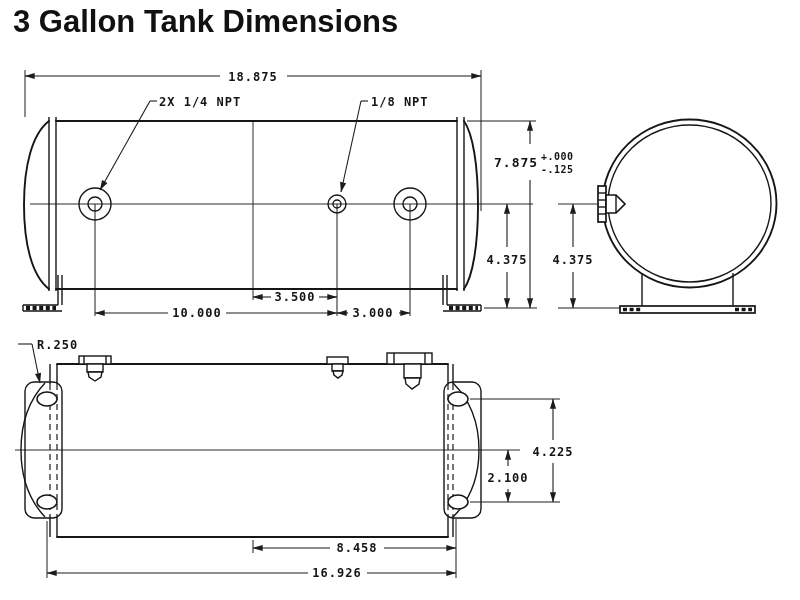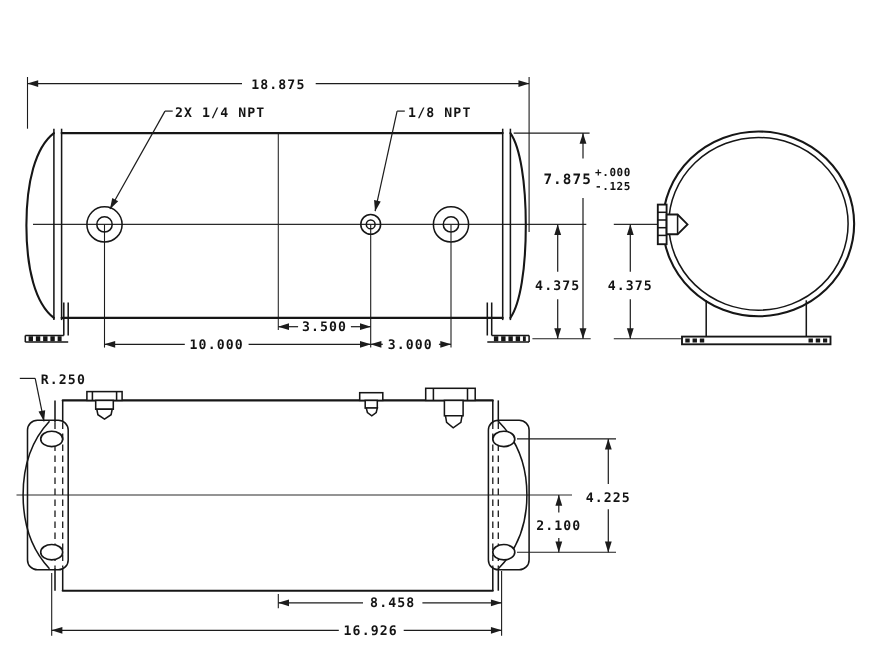--- a/index.html
+++ b/index.html
@@ -20,20 +20,21 @@
         fill:#141414;letter-spacing:1px;}
   text.dtx-big{font-family:"DejaVu Sans Mono", monospace;font-size:13px;font-weight:700;
         fill:#141414;letter-spacing:1px;}
   text.dtx-sm{font-family:"DejaVu Sans Mono", monospace;font-size:10px;font-weight:700;
         fill:#141414;letter-spacing:0.5px;}
 </style>
 </head>
 <body>
 
 <div class="page">
+  <h1 class="title">3 Gallon Tank Dimensions</h1>
 
   <svg width="800" height="600" viewBox="0 0 800 600">
     <defs>
       <marker id="ar" markerWidth="11" markerHeight="8" refX="10.2" refY="4" orient="auto" markerUnits="userSpaceOnUse">
         <path d="M0.5,0.9 L10.4,4 L0.5,7.1 Z" fill="#1c1c1c"></path>
       </marker>
     </defs>
 
     <g>
 

